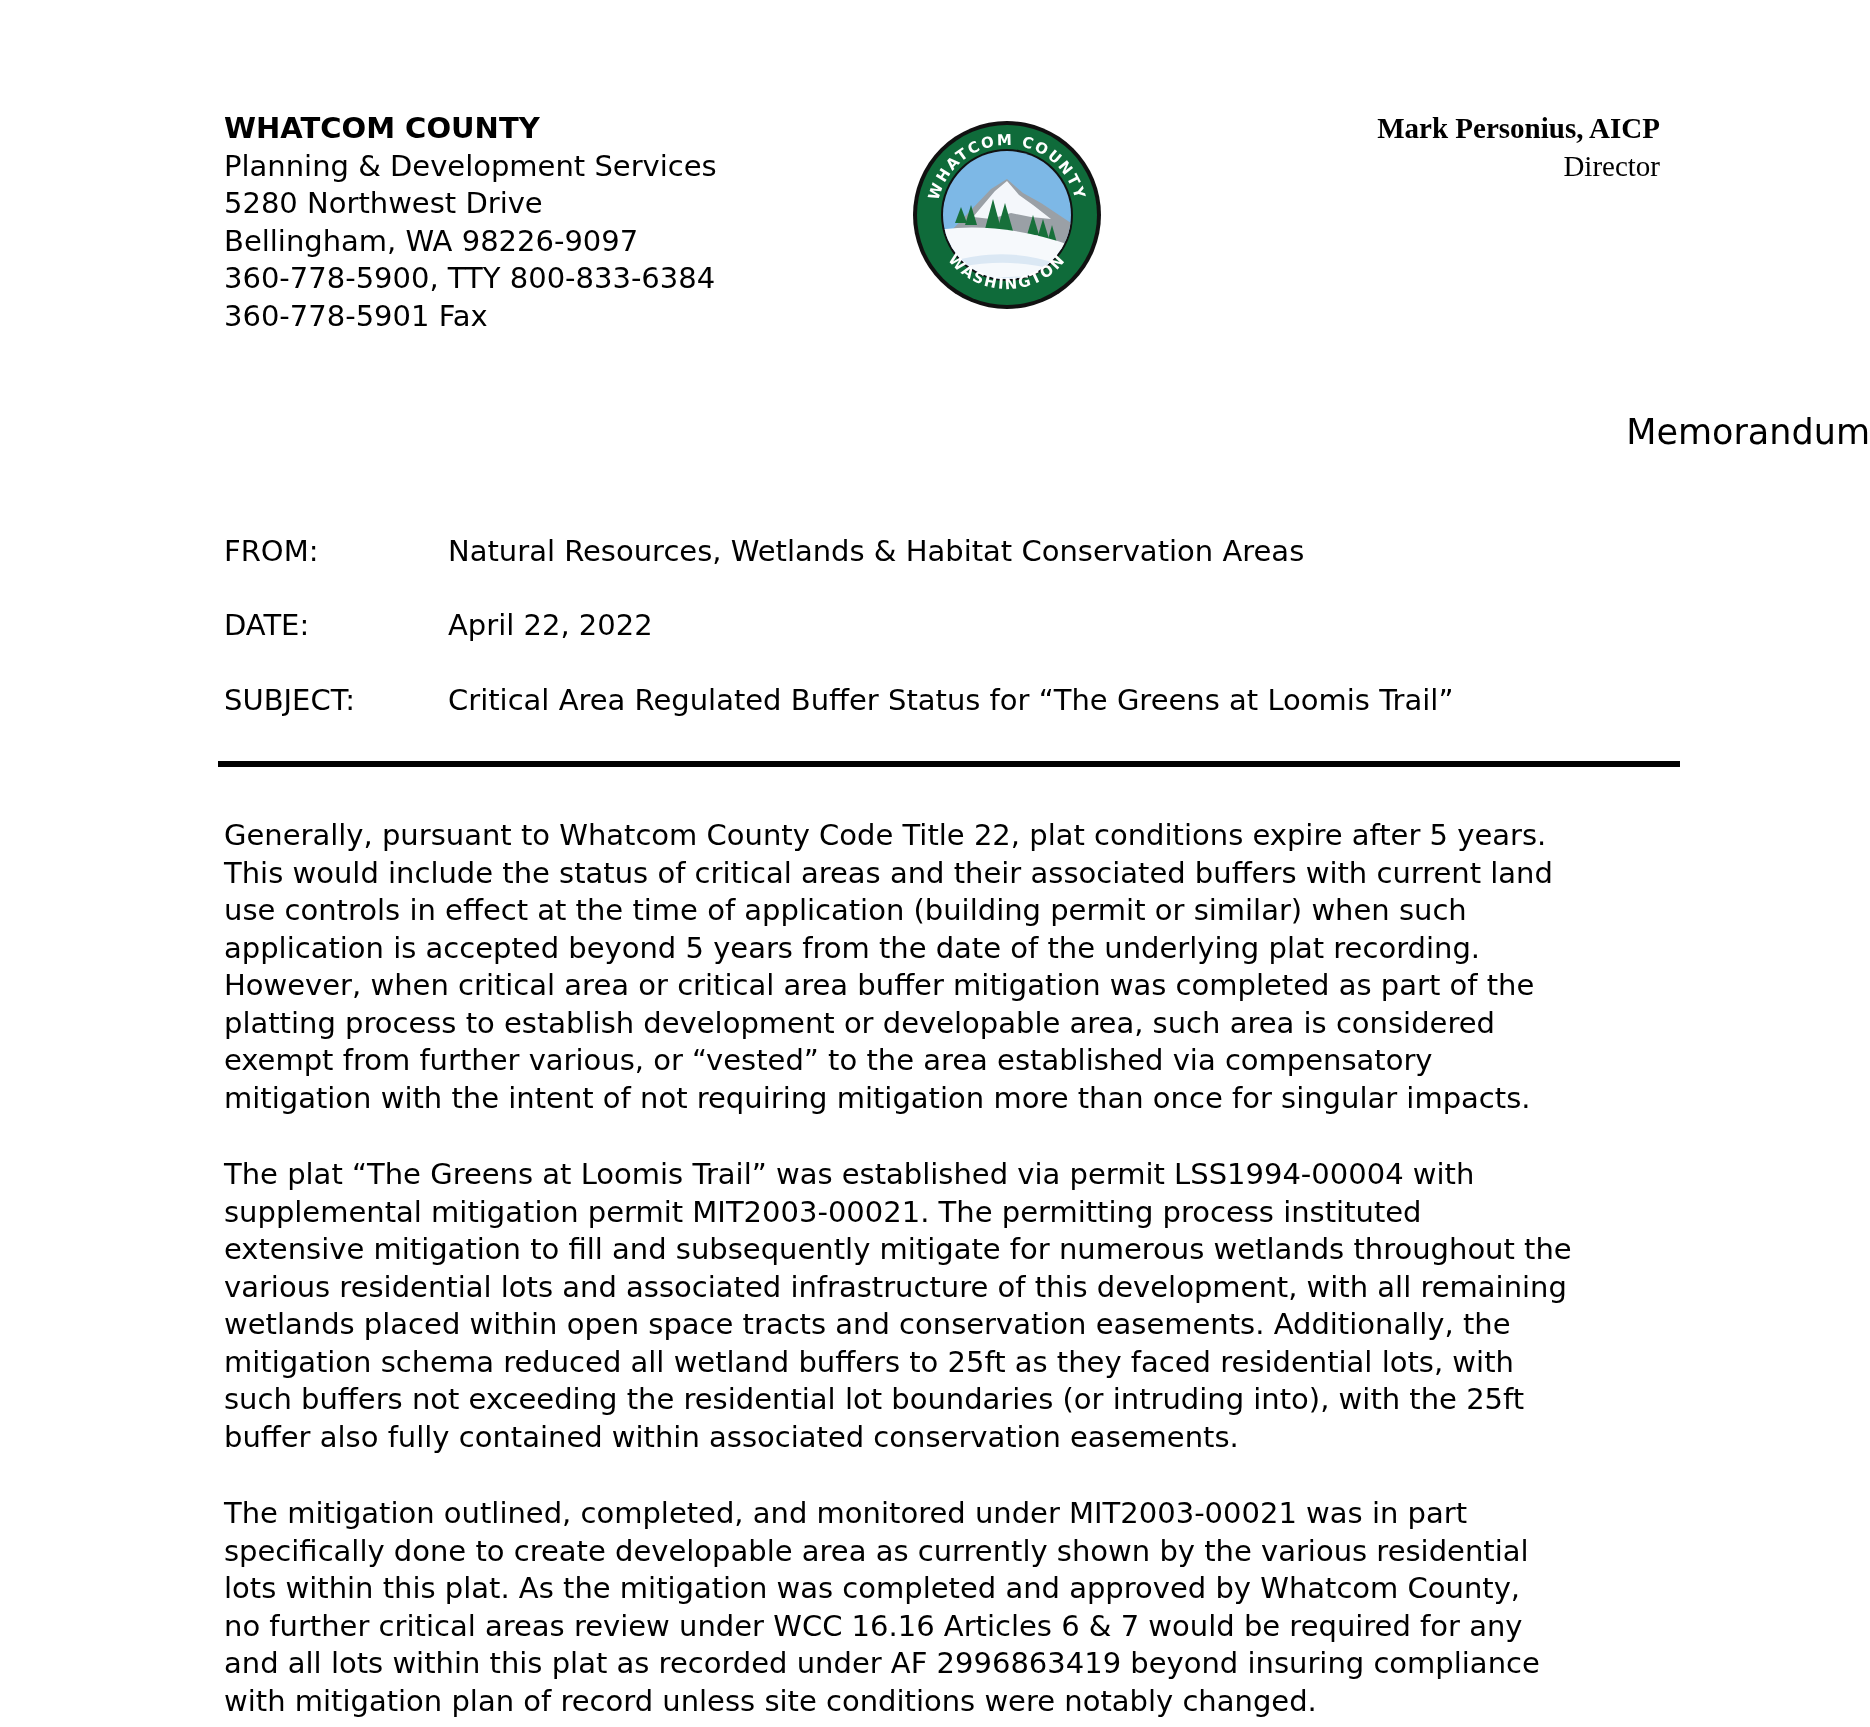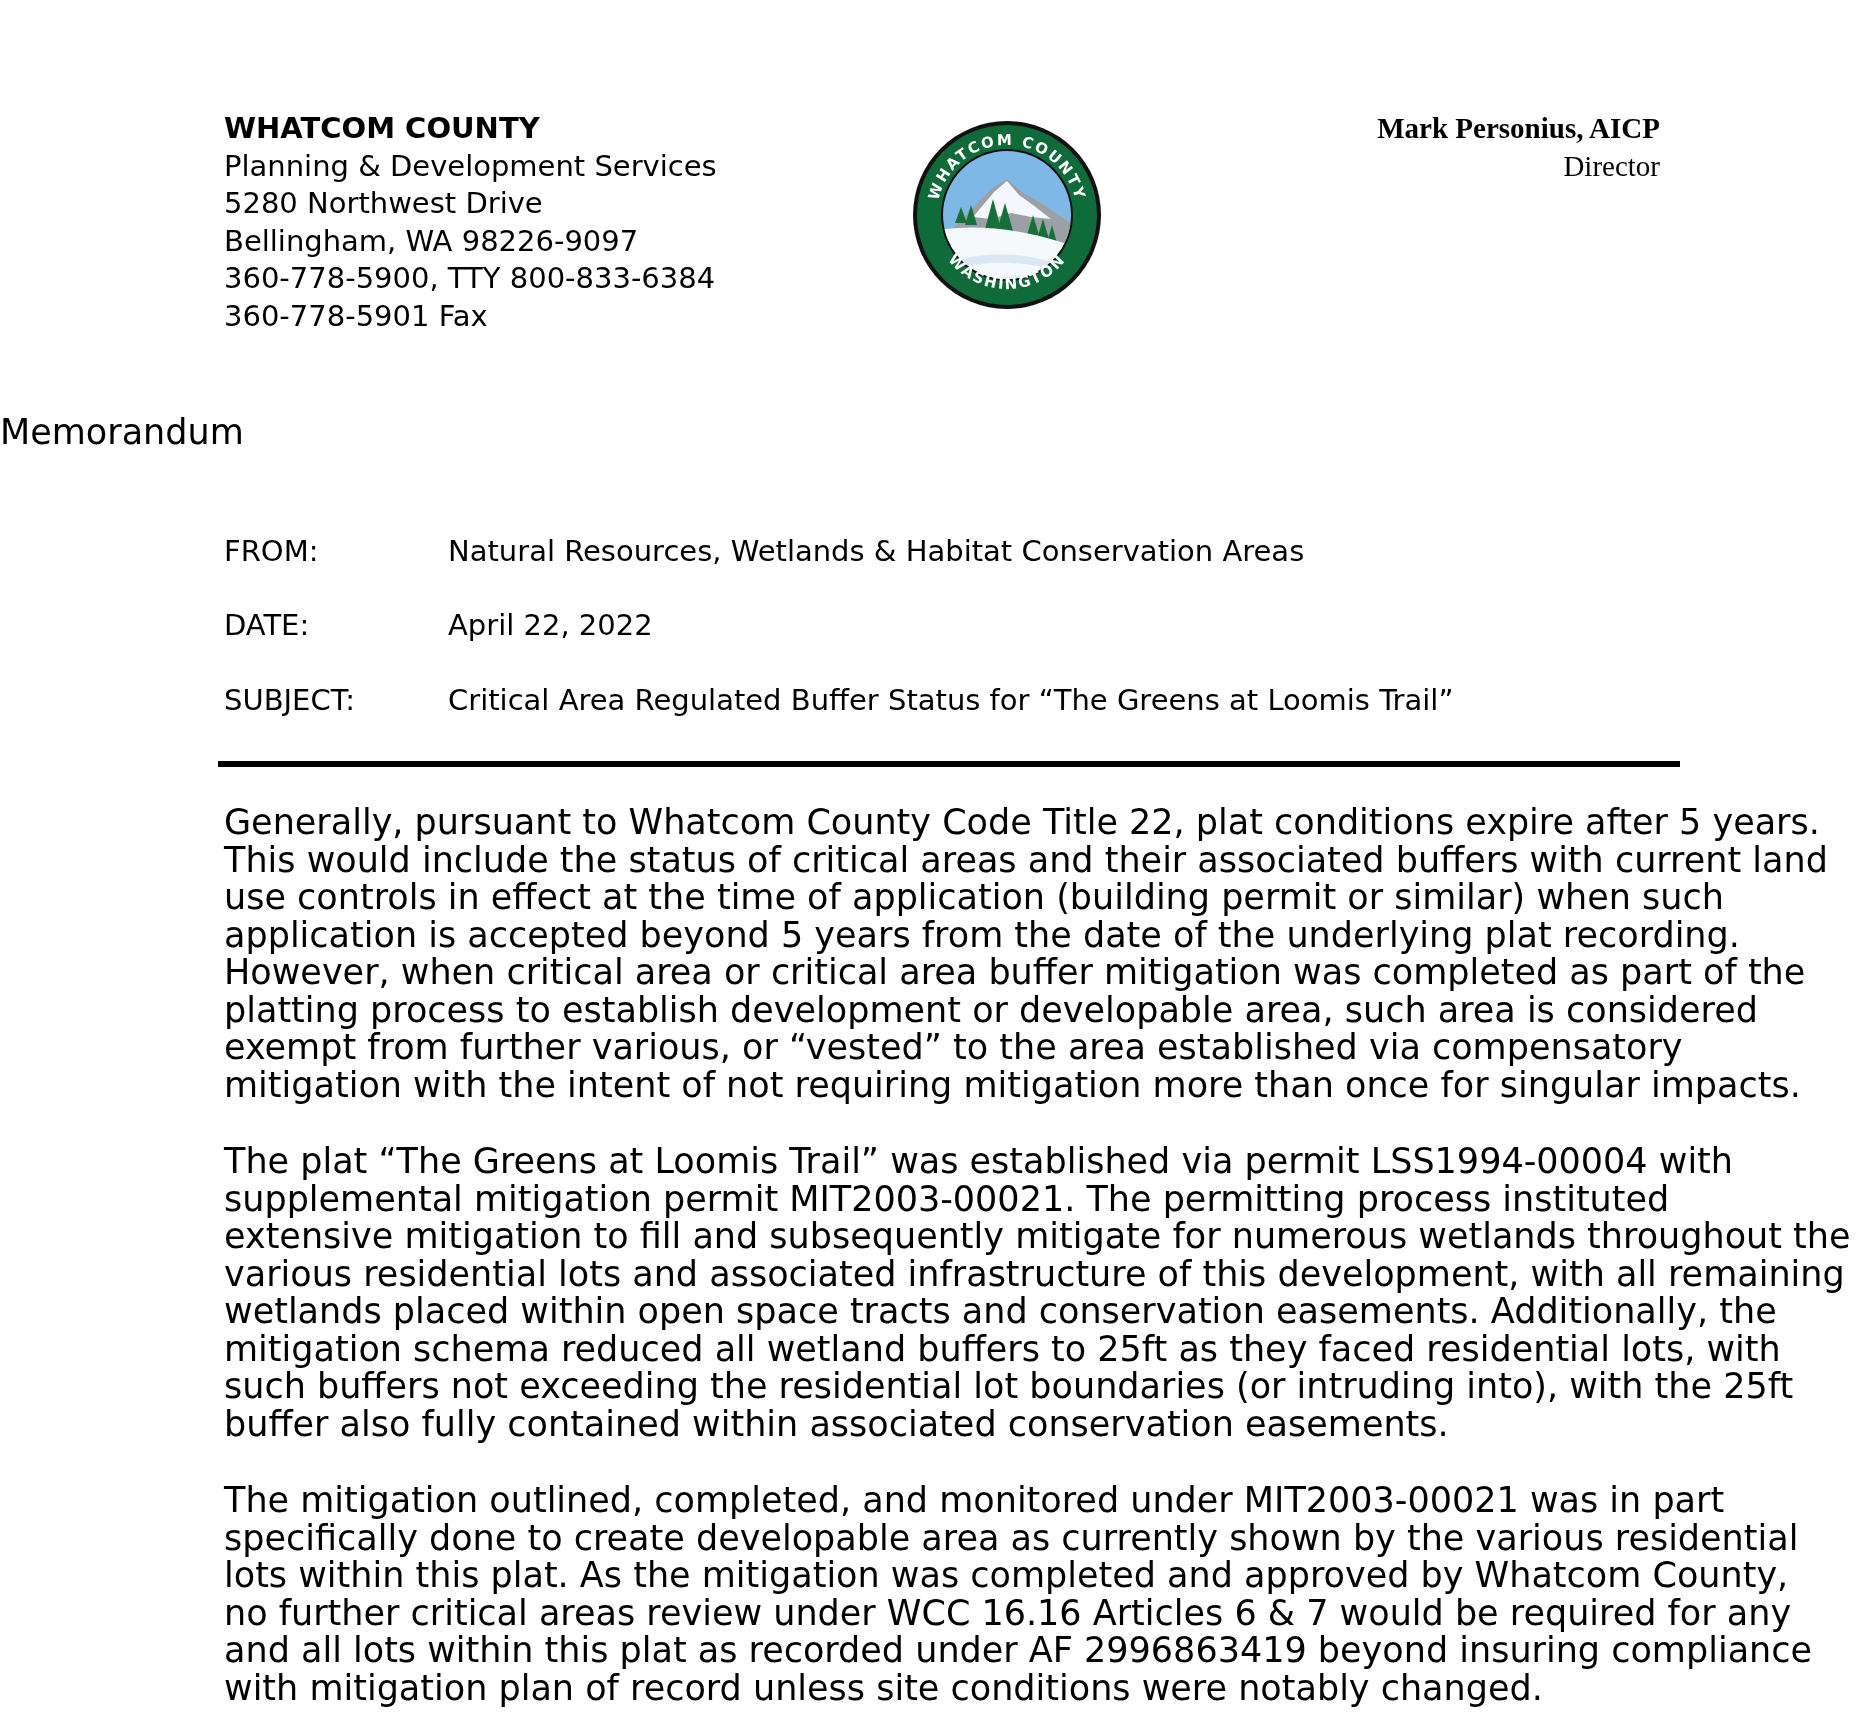--- a/index.html
+++ b/index.html
@@ -6,25 +6,25 @@
   body {
     width: 1870px; height: 1727px; position: relative; overflow: hidden;
     font-family: "DejaVu Sans", sans-serif; color: #000;
   }
   .abs { position: absolute; white-space: nowrap; }
   .hdr-line { font-size: 29px; line-height: 37.5px; }
   .hdr-bold { font-weight: bold; }
   #left-block { left: 224px; top: 110px; }
   #right-block { right: 210px; top: 110px; text-align: right; font-family: Liberation Serif, serif; }
   #logo { left: 911px; top: 119px; width: 192px; height: 192px; }
-  #memo-title { left: 0; width: 1870px; text-align: left; top: 412px; font-size: 35px; }
+  #memo-title { left: 0; width: 1870px; text-align: right; top: 412px; font-size: 35px; }
   .meta-row { left: 224px; font-size: 29px; }
   .meta-label { display: inline-block; width: 224px; }
   #rule { left: 218px; top: 761px; width: 1462px; height: 6px; background: #000; }
-  .para { left: 224px; width: 1480px; font-size: 35px; line-height: 37.5px; white-space: normal; }
+  .para { left: 224px; width: 1480px; font-size: 29px; line-height: 37.5px; white-space: normal; margin-top: 13px; }
   .para .ln { display: block; white-space: nowrap; }
 </style>
 </head>
 <body>
 
 <div id="left-block" class="abs">
   <div class="hdr-line hdr-bold">WHATCOM COUNTY</div>
   <div class="hdr-line">Planning &amp; Development Services</div>
   <div class="hdr-line">5280 Northwest Drive</div>
   <div class="hdr-line">Bellingham, WA  98226-9097</div>

